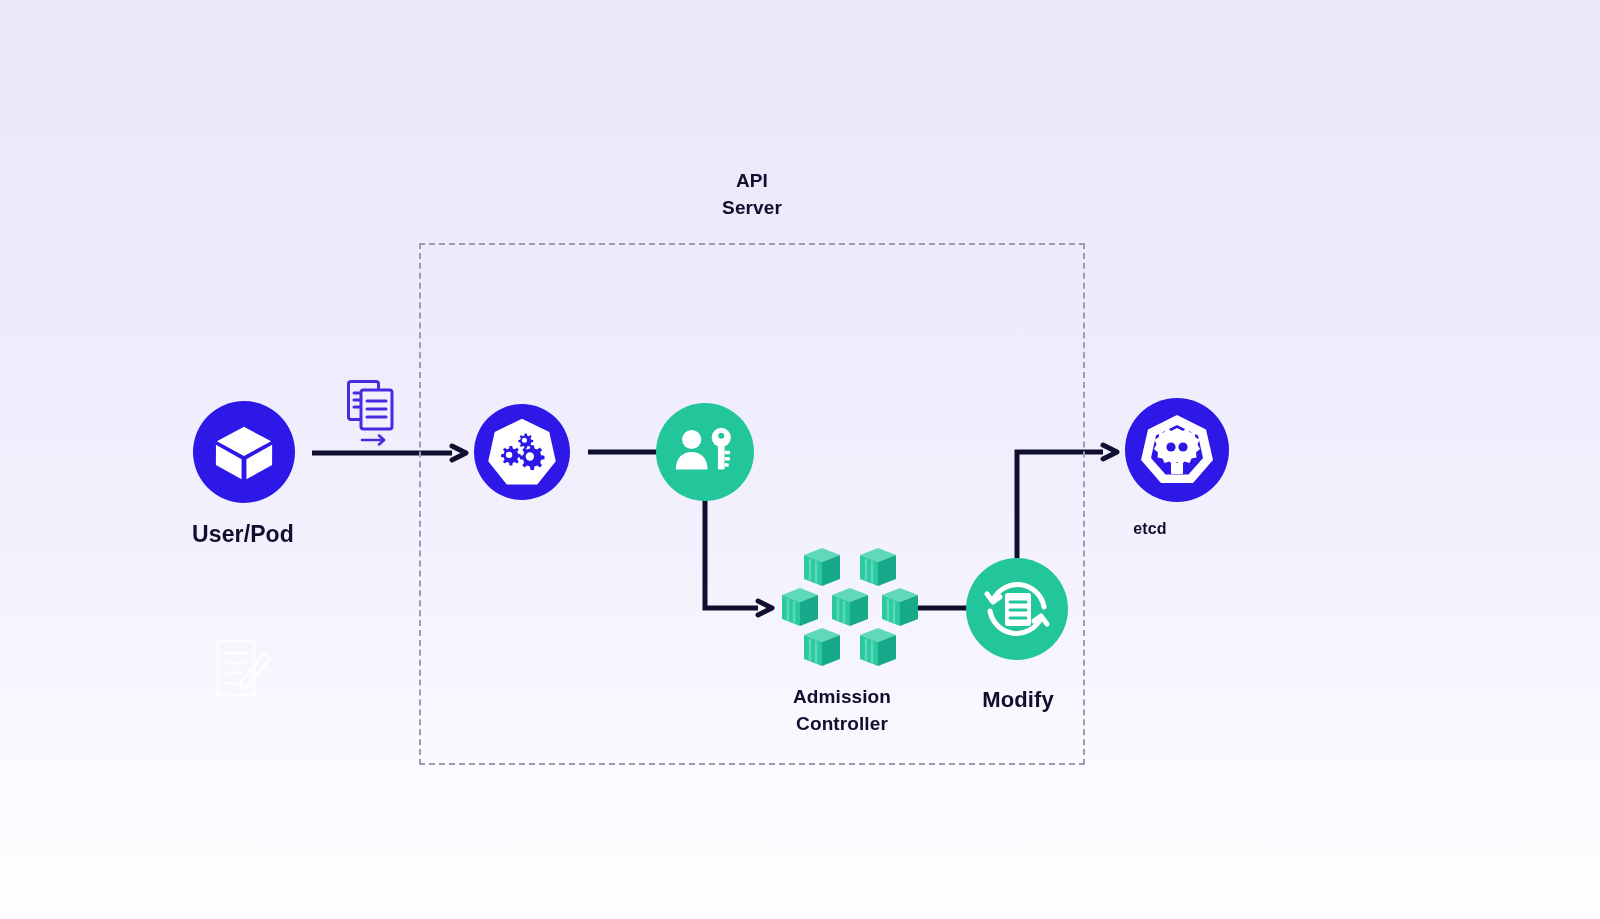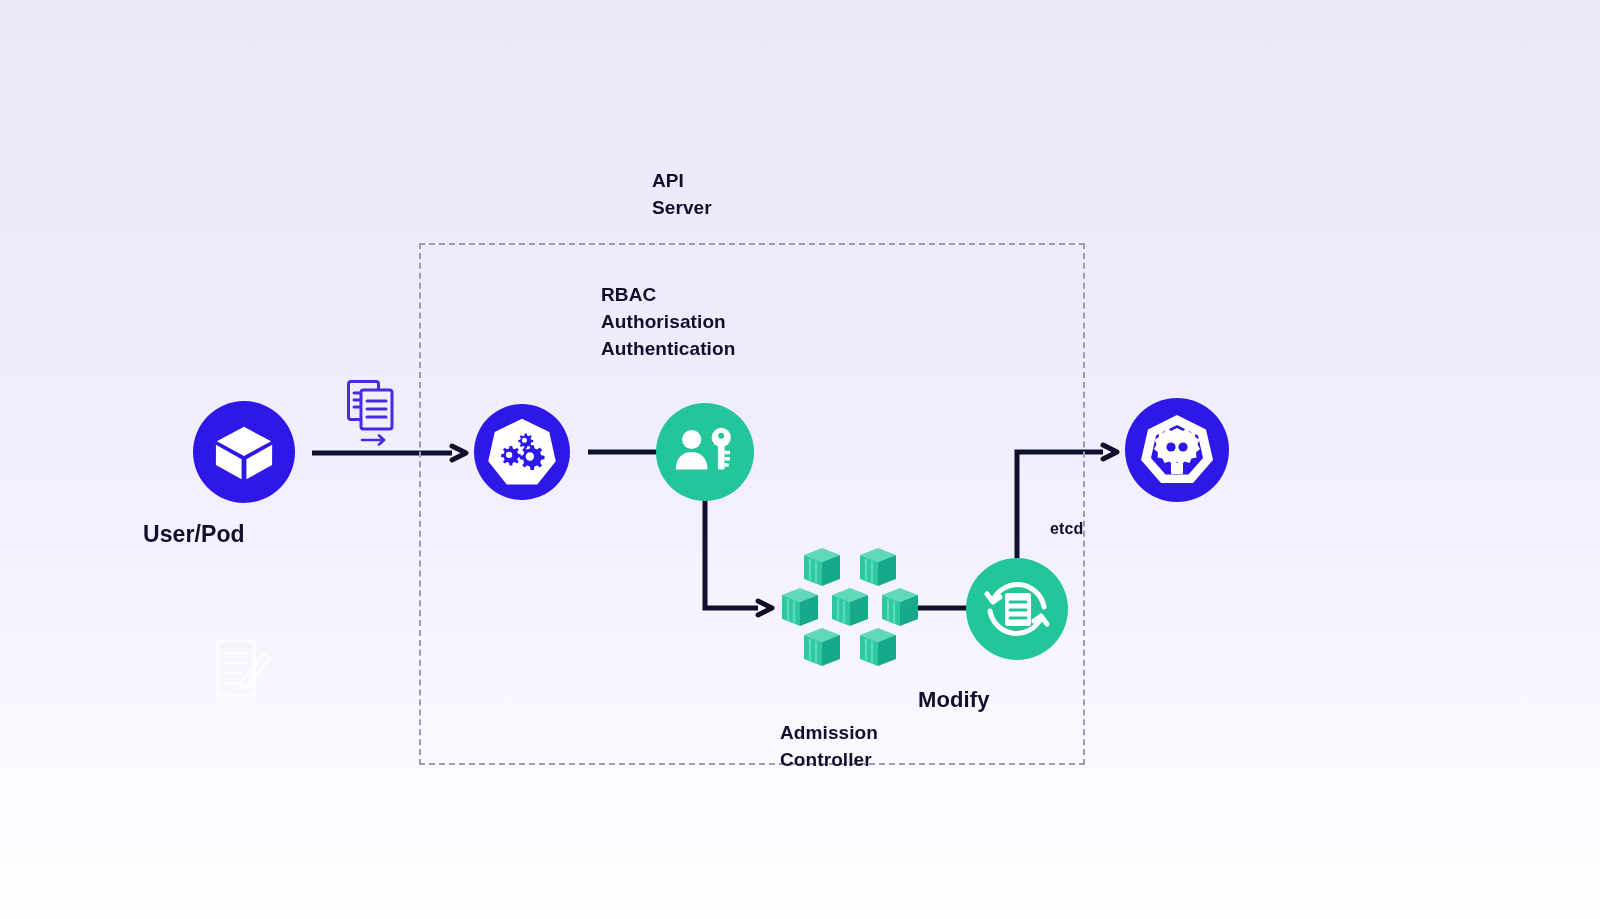--- a/index.html
+++ b/index.html
@@ -32,30 +32,30 @@
     border: 2px dashed #9d9db2;
     box-sizing: border-box;
     background: transparent;
   }
 
   
   .label {
     position: absolute;
     color: #10102e;
     font-weight: bold;
-    text-align: left;
+    text-align: center;
     line-height: 1.42;
     white-space: pre-line;
     letter-spacing: 0.1px;
   }
   .label-api      { left: 652px; top: 168px; width: 200px; font-size: 19px; }
   .label-rbac     { left: 601px; top: 282px; width: 200px; font-size: 19px; }
   .label-userpod  { left: 143px; top: 518px; width: 200px; font-size: 23px; }
   .label-etcd     { left: 1050px; top: 518px; width: 200px; font-size: 16px; }
-  .label-admis    { left: 780px; top: 684px; width: 200px; font-size: 19px; margin-top: 36px; }
+  .label-admis    { left: 742px; top: 684px; width: 200px; font-size: 19px; }
   .label-modify   { left: 918px; top: 684px; width: 200px; font-size: 22px; }
 
   
   .node {
     position: absolute;
     border-radius: 50%;
     display: flex;
     align-items: center;
     justify-content: center;
   }
@@ -114,23 +114,20 @@
       <path d="M1017,558 L1017,452 L1103,452" fill="none" stroke="#10102e" stroke-width="5" stroke-linejoin="miter"></path>
       <path d="M1103,445 L1117,452 L1103,459" fill="none" stroke="#10102e" stroke-width="5" stroke-linecap="round" stroke-linejoin="round"></path>
     </g>
   </svg>
 
   <div class="boundary"></div>
 
   <div class="label label-api">API
 Server</div>
 
-  <div class="label label-rbac">RBAC
-Authorisation
-Authentication</div>
 
   <div class="label label-userpod">User/Pod</div>
 
   <div class="label label-etcd">etcd</div>
 
   <div class="label label-admis">Admission
 Controller</div>
 
   <div class="label label-modify">Modify</div>
 

